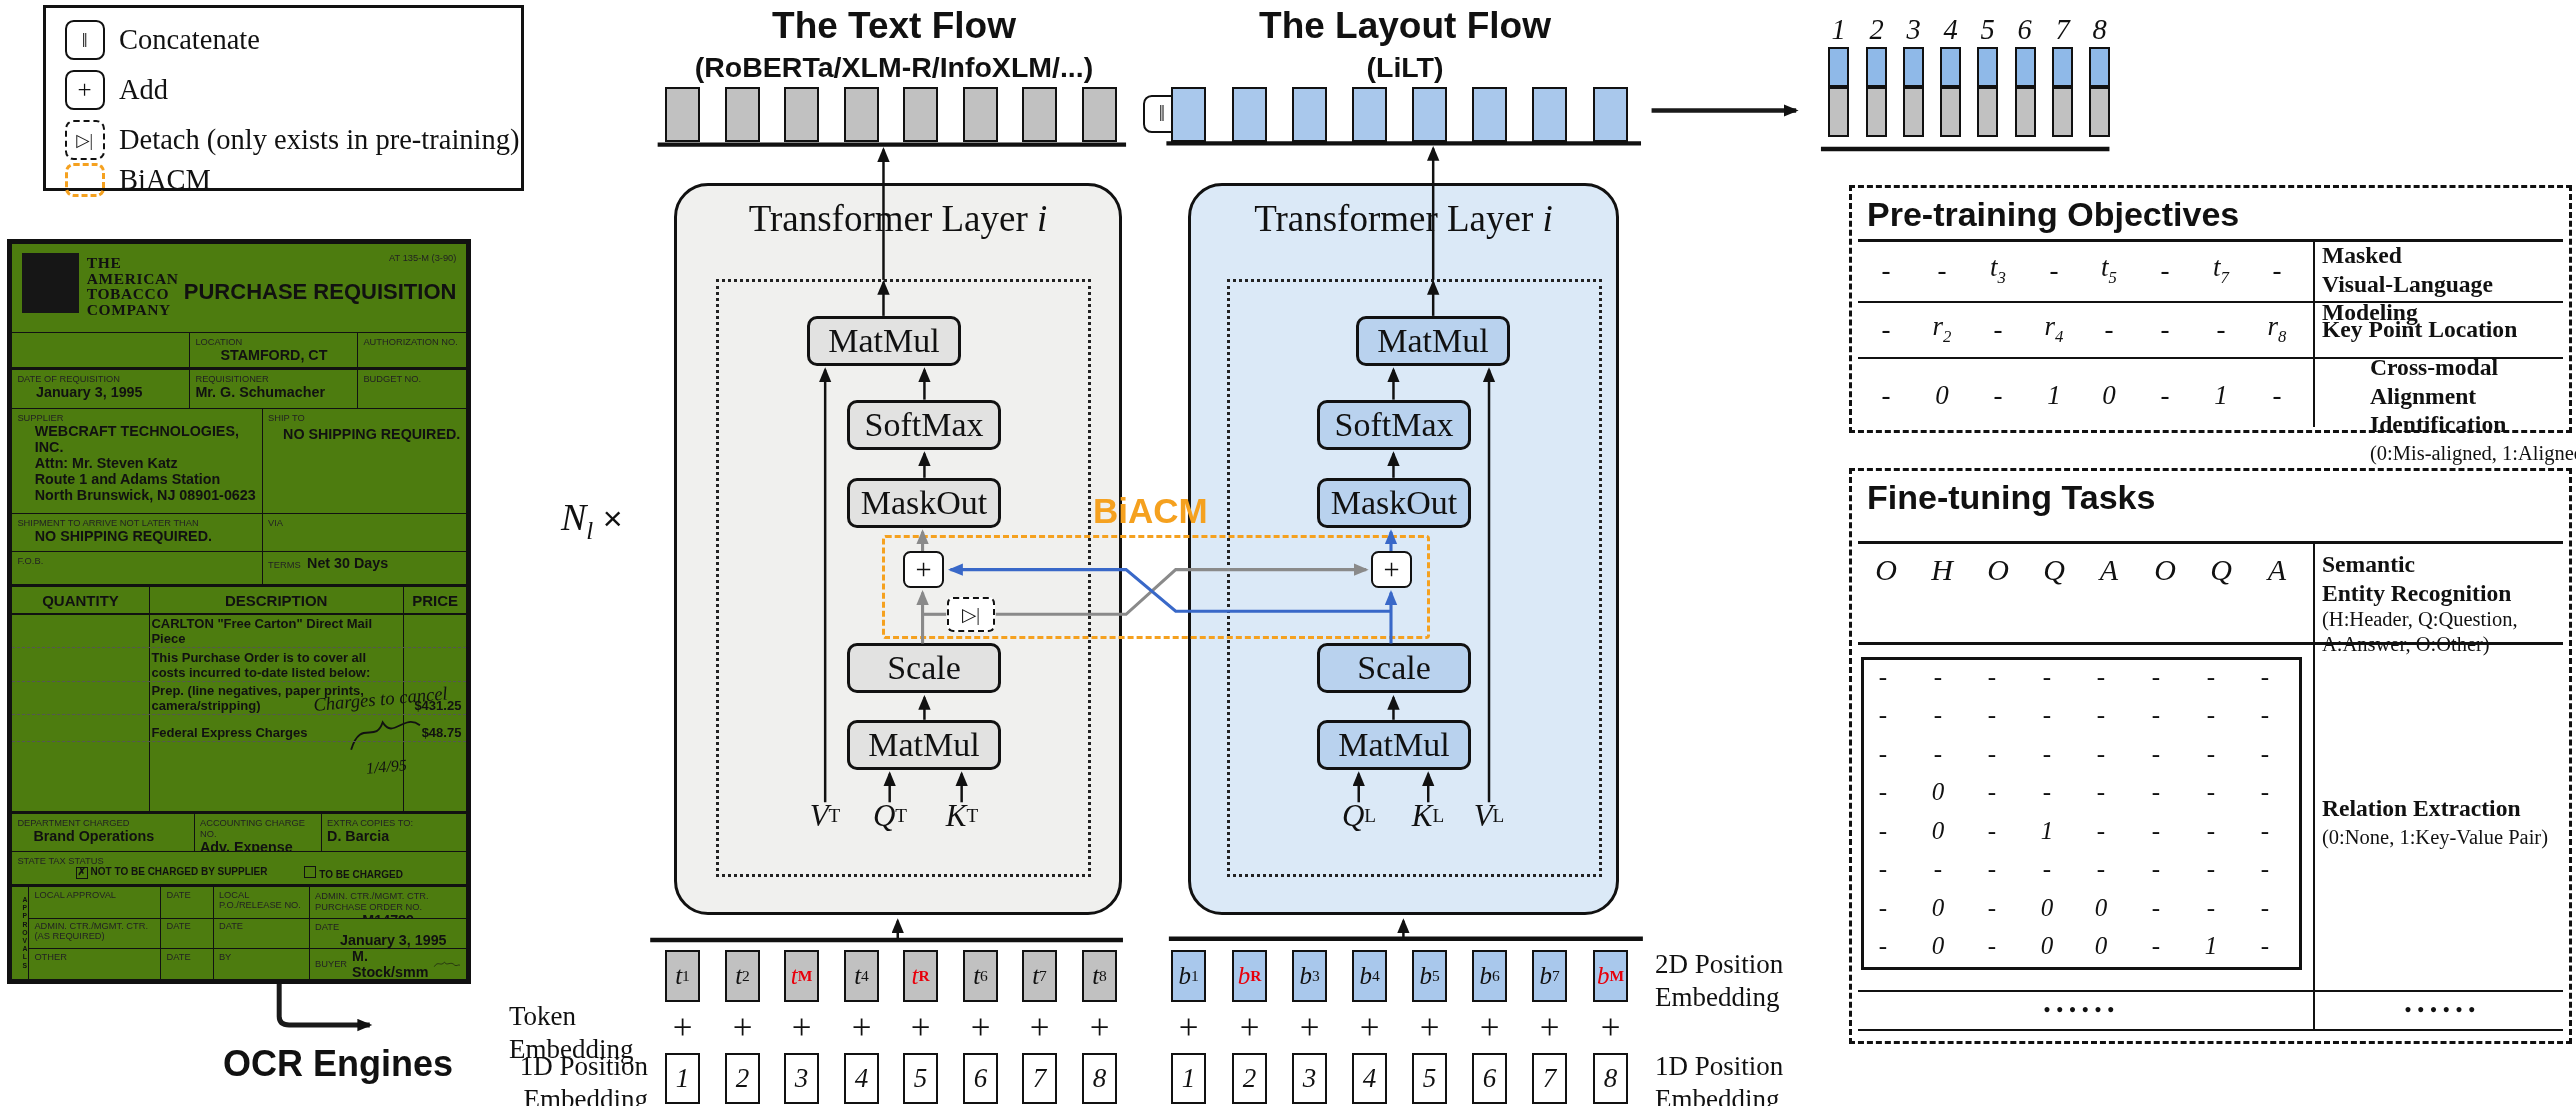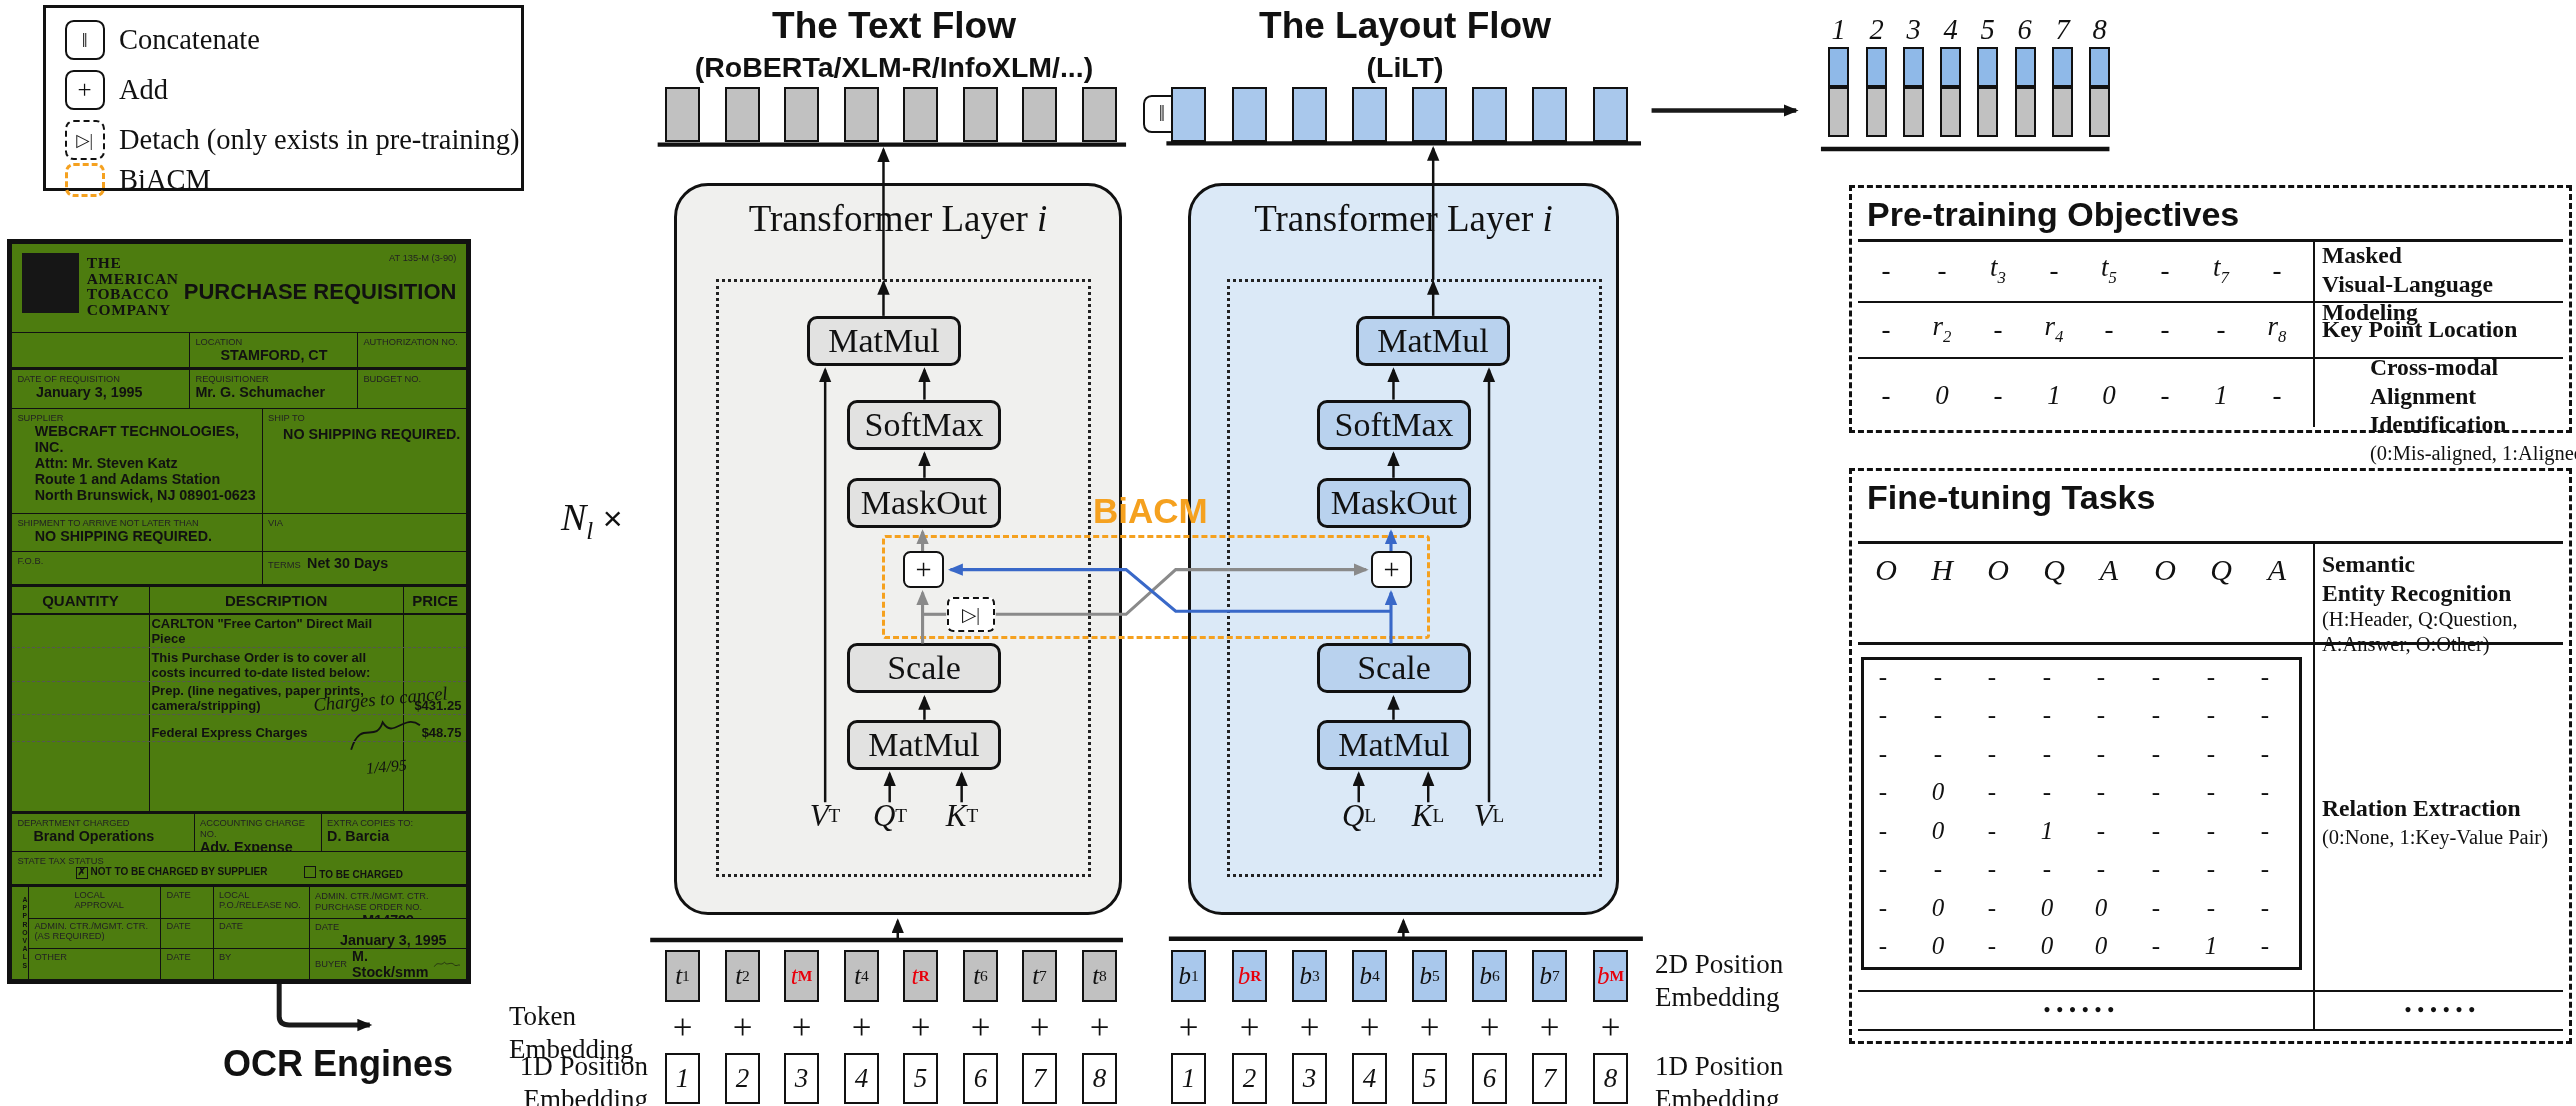--- a/index.html
+++ b/index.html
@@ -198,21 +198,21 @@
     <div class="drow" style="grid-template-columns:100%;height:32px;">
       <div class="dcell" style="border-left:none;"><span class="doc-lbl">STATE TAX STATUS</span>
         <div style="display:flex;gap:37px;justify-content:center;font-size:10px;font-weight:bold;">
           <span><span style="display:inline-block;width:10px;height:10px;border:1.2px solid #111;text-align:center;line-height:8.7px;">✗</span> <span>NOT TO BE CHARGED BY SUPPLIER</span></span>
           <span><span style="display:inline-block;width:10px;height:10px;border:1.2px solid #111;"></span> <span>TO BE CHARGED</span></span>
         </div></div>
     </div>
     <div style="display:flex;border-top:3.1px solid #111;height:92px;">
       <div style="width:16px;border-right:1.2px solid #111;font-size:6.8px;font-weight:bold;writing-mode:vertical-rl;text-orientation:upright;text-align:center;letter-spacing:1.2px;">APPROVALS</div>
       <div style="flex:1;display:grid;grid-template-columns:30% 12% 22% 36%;grid-template-rows:1fr 1fr 1fr;">
-        <div class="dcell doc-lbl" style="border-left:none;margin-left:40px;">LOCAL APPROVAL</div>
+        <div class="dcell doc-lbl" style="border-left:none;">LOCAL APPROVAL</div>
         <div class="dcell doc-lbl">DATE</div>
         <div class="dcell doc-lbl">LOCAL P.O./RELEASE NO.</div>
         <div class="dcell"><span class="doc-lbl">ADMIN. CTR./MGMT. CTR. PURCHASE ORDER NO.</span>
           <div class="doc-val" style="text-align:center;">M14789</div></div>
         <div class="dcell doc-lbl" style="border-left:none;border-top:1.2px solid #111;">ADMIN. CTR./MGMT. CTR. (AS REQUIRED)</div>
         <div class="dcell doc-lbl" style="border-top:1.2px solid #111;">DATE</div>
         <div class="dcell doc-lbl" style="border-top:1.2px solid #111;">DATE</div>
         <div class="dcell" style="border-top:1.2px solid #111;"><span class="doc-lbl">DATE</span>
           <div class="doc-val" style="padding-left:25px;">January 3, 1995</div></div>
         <div class="dcell doc-lbl" style="border-left:none;border-top:1.2px solid #111;">OTHER</div>

